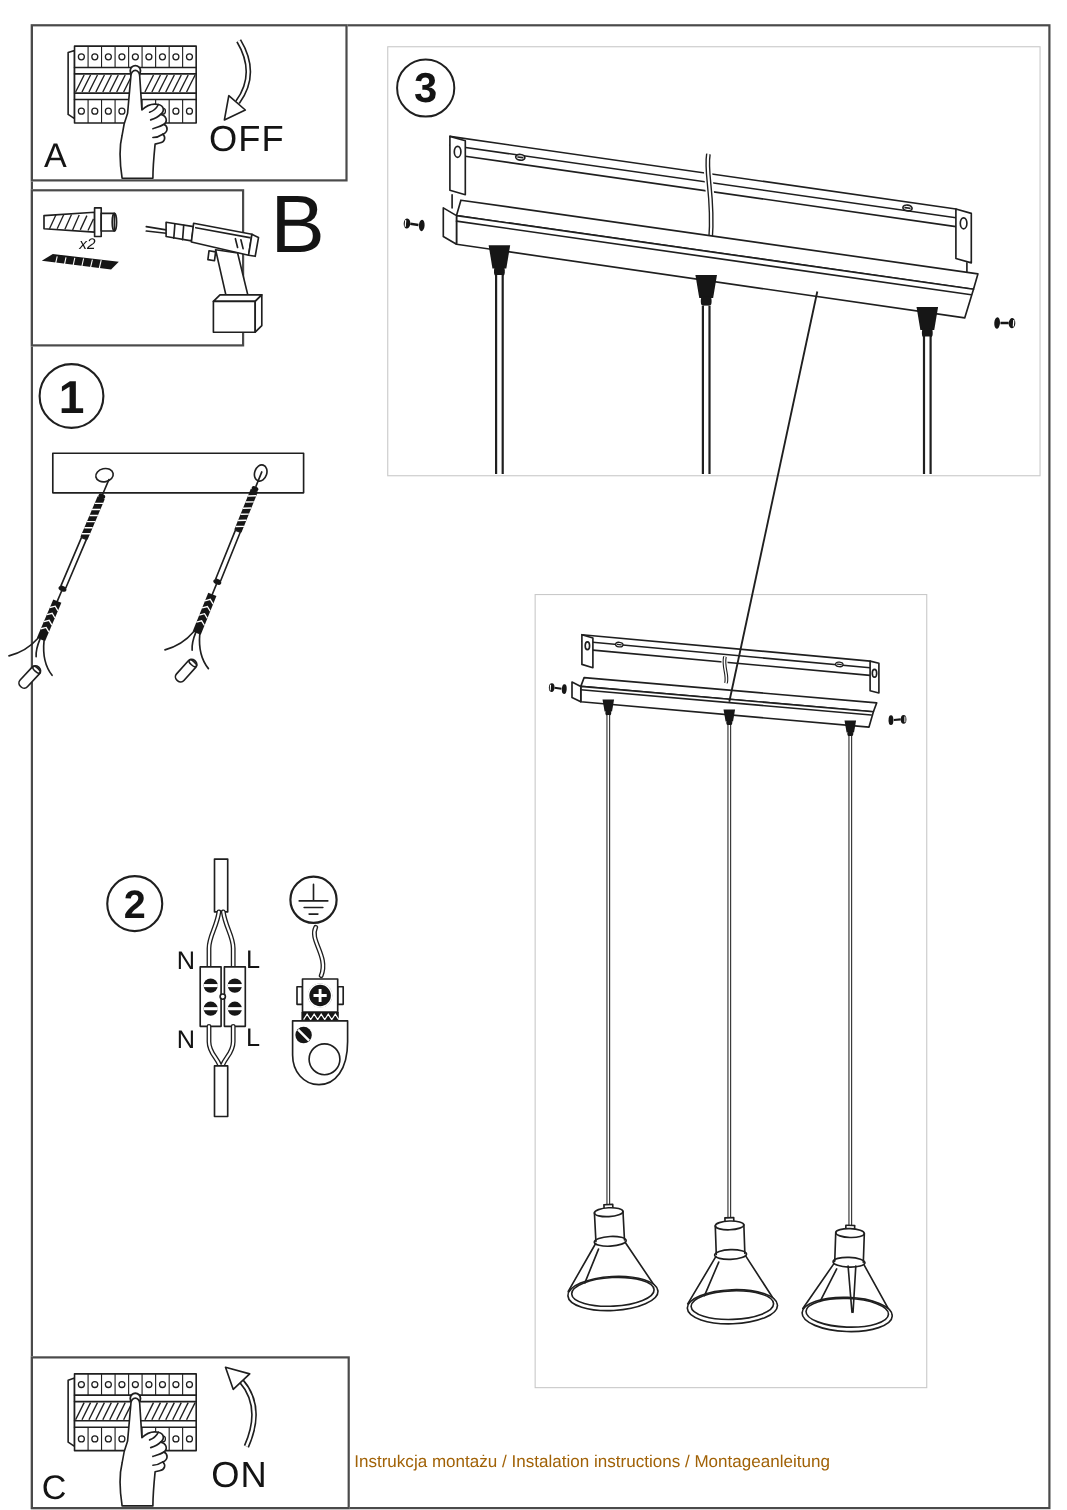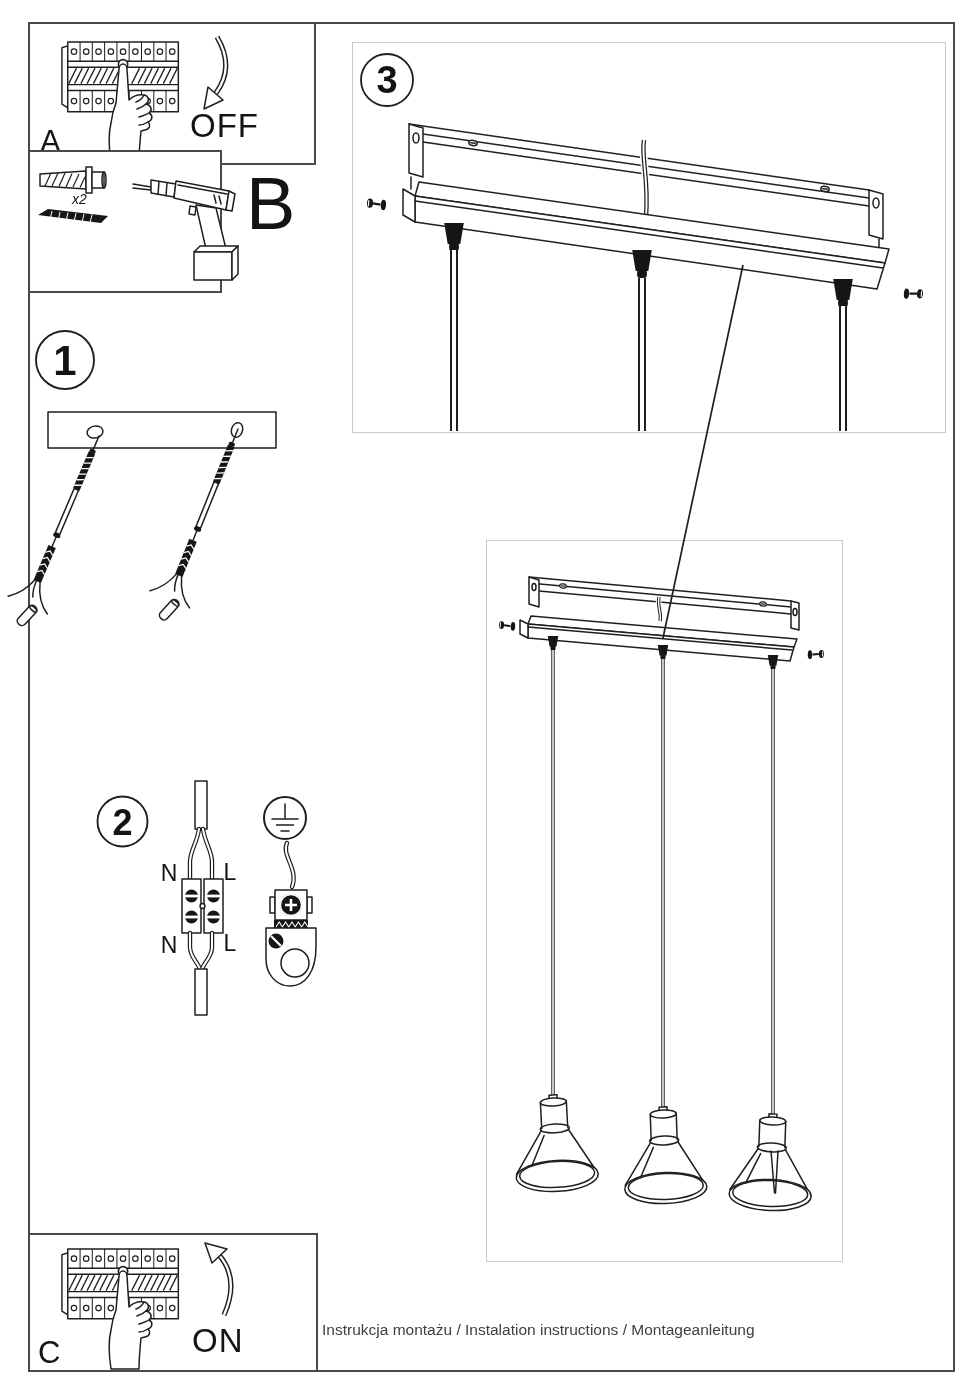--- a/index.html
+++ b/index.html
@@ -11,21 +11,21 @@
   .panel{position:absolute;border:2px solid #4a4a4a;background:#fff}
   .panel.light{border:1.5px solid #c9c9c9}
   svg{display:block;overflow:visible}
   svg text{font-family:"Liberation Sans",sans-serif;fill:#141414}
   .ln{fill:none;stroke:#1f1f1f;stroke-width:1.5;stroke-linecap:round;stroke-linejoin:round}
   .fw{fill:#fff;stroke:#1f1f1f;stroke-width:1.5;stroke-linejoin:round}
   .fd{fill:#161616;stroke:none}
   .wire-b{fill:none;stroke:#1f1f1f;stroke-width:4.4;stroke-linecap:round}
   .wire-w{fill:none;stroke:#fff;stroke-width:2;stroke-linecap:round}
   .big-letter{position:absolute;font-size:74px;line-height:1;color:#141414}
-  .footer{position:absolute;font-size:15.5px;line-height:25px;color:#404040;white-space:nowrap}
+  .footer{position:absolute;font-size:15.5px;line-height:25px;color:#a16207;white-space:nowrap}
 </style>
 </head>
 <body>
 
 <div id="page">
 
   <svg width="0" height="0" style="position:absolute" aria-hidden="true">
     <defs>
       <g id="sym-breaker">
         <polygon class="fw" points="2,8 8,6 8,70 2,66"></polygon>
@@ -178,21 +178,21 @@
       <g>
         <path d="M187,13 Q205,43 186,69" stroke="#1f1f1f" stroke-width="5.2" fill="none"></path>
         <path d="M187,13 Q205,43 186,69" stroke="#fff" stroke-width="2.3" fill="none"></path>
         <polygon class="fw" stroke-width="1.7" points="174,85 193,76 178,63"></polygon>
       </g>
       <text x="160" y="113" font-size="33" letter-spacing="1">OFF</text>
       <text x="10" y="128" font-size="31">A</text>
     </svg>
   </div>
 
-  <div class="panel" style="left:28px;top:150px;width:194px;height:143px">
+  <div class="panel" style="left:28px;top:172px;width:194px;height:143px">
     <svg width="205" height="139" viewBox="0 0 205 139">
       <g>
         <polygon class="fw" stroke-width="1.3" points="10,22 56,19 56,37 10,34"></polygon>
         <g stroke="#1f1f1f" stroke-width="1.2">
           <line x1="15" y1="34" x2="21" y2="21"></line>
             <line x1="22" y1="34" x2="28" y2="21"></line>
           <line x1="29" y1="34.5" x2="35" y2="21"></line>
             <line x1="36" y1="35" x2="42" y2="21.5"></line>
           <line x1="43" y1="35" x2="49" y2="22"></line>
             <line x1="50" y1="35.5" x2="55" y2="25"></line>

